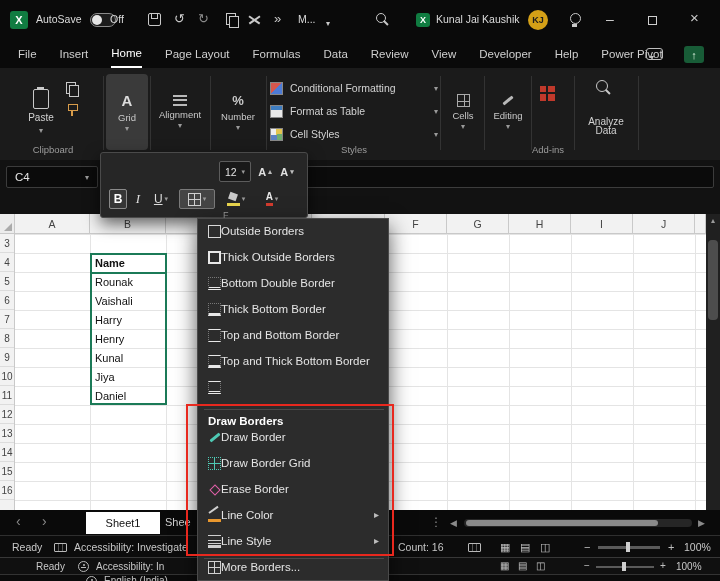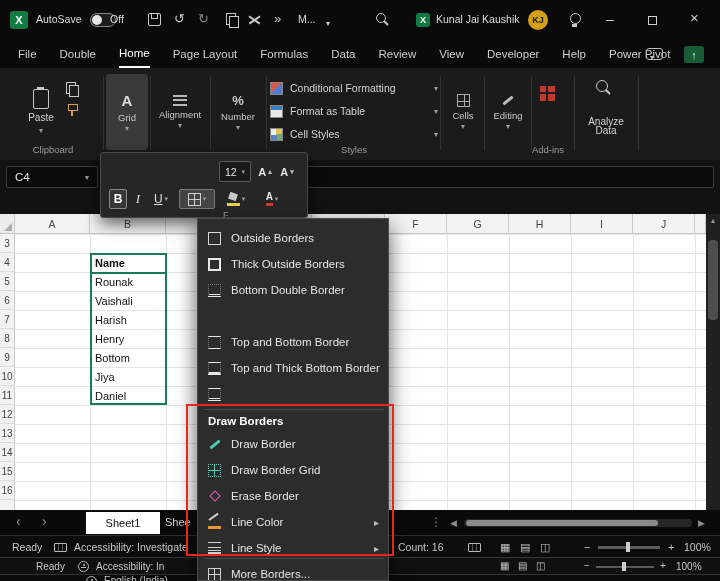--- a/index.html
+++ b/index.html
@@ -132,21 +132,21 @@
   .accic::before{content:"";position:absolute;top:2px;left:3.5px;width:2px;height:2px;background:#b9b9b9;border-radius:50%}
   .accic::after{content:"";position:absolute;top:5px;left:2px;width:5px;height:3px;border-top:1.5px solid #b9b9b9}
   .kbic{position:absolute;width:13px;height:9px;border:1px solid #b9b9b9;border-radius:1px;background:linear-gradient(to right,transparent 3px,#555 3px 4px,transparent 4px 7px,#555 7px 8px,transparent 8px)}
   .vicon{position:absolute;font-size:11px;color:#c0c0c0}
   .ztrack{position:absolute;height:3px;background:#5a5a5a}
   .zknob{position:absolute;width:4px;height:10px;background:#cfcfcf}
   .zsym{position:absolute;font-size:11px;color:#c0c0c0}
 
   
   .bmenu{position:absolute;left:197px;top:218px;width:192px;height:363px;background:#2c2c2c;border:1px solid #4a4a4a;box-shadow:0 8px 20px rgba(0,0,0,.65);z-index:40;overflow:hidden}
-  .mi{position:absolute;left:0;width:100%;height:26px;display:flex;align-items:center;padding-left:10px;gap:10px}
+  .mi{position:absolute;left:0;width:100%;height:26px;display:flex;padding-left:10px;}
   .mi .mlbl{font-size:11.5px;color:#e4e4e4;white-space:nowrap}
   .mi .sub{position:absolute;right:9px;font-size:10px;color:#bdbdbd}
   .msep{position:absolute;left:6px;width:180px;height:1px;background:#4a4a4a}
   .mhdr{position:absolute;left:10px;font-size:11.5px;font-weight:bold;color:#fff}
   .iwrap{width:13px;height:13px;display:flex;align-items:center;justify-content:center;flex:0 0 auto}
   .bic{width:13px;height:13px;flex:0 0 auto}
   .bi-outside{border:1px solid #d8d8d8}
   .bi-thick-outside{border:2px solid #e8e8e8}
   .bi-bottom-double{border:1px dotted #777;border-bottom:3px double #e8e8e8}
   .bi-thick-bottom{border:1px dotted #777;border-bottom:3px solid #e8e8e8}
@@ -186,21 +186,21 @@
     <span class="tbt" style="left:436px">Kunal Jai Kaushik</span>
     <div class="avatar" style="left:528px;top:10px">KJ</div>
     <div class="bulb" style="left:570px;top:13px"></div>
     <span class="gly" style="left:606px;font-size:14px">–</span>
     <div class="rst" style="left:648px;top:16px"></div>
     <span class="gly" style="left:690px;font-size:15px;top:10px">×</span>
   </div>
 
   <div class="tabsrow">
     <span class="rtab">File</span>
-    <span class="rtab">Double</span>
+    <span class="rtab">Insert</span>
     <span class="rtab active">Home</span>
     <span class="rtab">Page Layout</span>
     <span class="rtab">Formulas</span>
     <span class="rtab">Data</span>
     <span class="rtab">Review</span>
     <span class="rtab">View</span>
     <span class="rtab">Developer</span>
     <span class="rtab">Help</span>
     <span class="rtab">Power Pivot</span>
   </div>
@@ -332,23 +332,23 @@
       <div class="vline" style="left:432px"></div>
       <div class="vline" style="left:494px"></div>
       <div class="vline" style="left:556px"></div>
       <div class="vline" style="left:618px"></div>
       <div class="vline" style="left:680px"></div>
       <div class="tblbox"></div>
       <div class="tblline"></div>
       <div class="cellv" style="top:19px;font-weight:bold">Name</div>
       <div class="cellv" style="top:38px">Rounak</div>
       <div class="cellv" style="top:57px">Vaishali</div>
-      <div class="cellv" style="top:76px">Harish</div>
+      <div class="cellv" style="top:76px">Harry</div>
       <div class="cellv" style="top:95px">Henry</div>
-      <div class="cellv" style="top:114px">Bottom</div>
+      <div class="cellv" style="top:114px">Kunal</div>
       <div class="cellv" style="top:133px">Jiya</div>
       <div class="cellv" style="top:152px">Daniel</div>
     </div>
     <div class="vsb">
       <span class="vup">▴</span>
       <div class="vthumb"></div>
     </div>
   </div>
 
   <div class="tabbar">
@@ -439,20 +439,24 @@
       <span class="mlbl">Outside Borders</span>
     </div>
     <div class="mi" style="top:32px">
       <span class="bic bi-thick-outside"></span>
       <span class="mlbl">Thick Outside Borders</span>
     </div>
     <div class="mi" style="top:58px">
       <span class="bic bi-bottom-double"></span>
       <span class="mlbl">Bottom Double Border</span>
     </div>
+    <div class="mi" style="top:84px">
+      <span class="bic bi-thick-bottom"></span>
+      <span class="mlbl">Thick Bottom Border</span>
+    </div>
     <div class="mi" style="top:110px">
       <span class="bic bi-top-bottom"></span>
       <span class="mlbl">Top and Bottom Border</span>
     </div>
     <div class="mi" style="top:136px">
       <span class="bic bi-top-thick-bottom"></span>
       <span class="mlbl">Top and Thick Bottom Border</span>
     </div>
     <div class="mi" style="top:162px">
       <span class="bic bi-top-double-bottom"></span>

